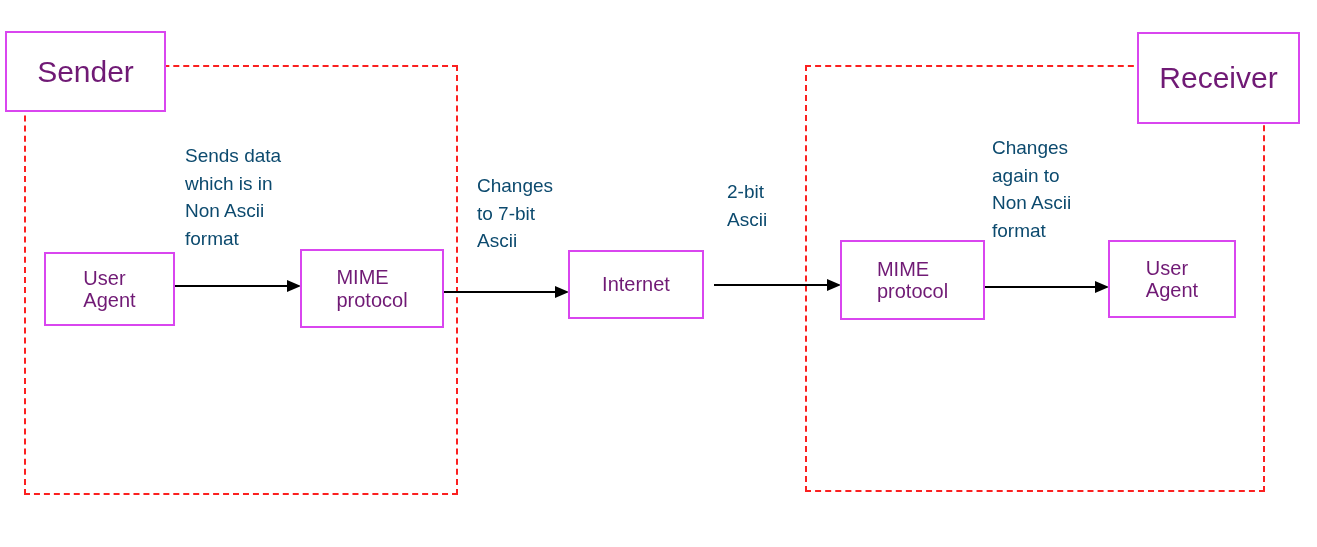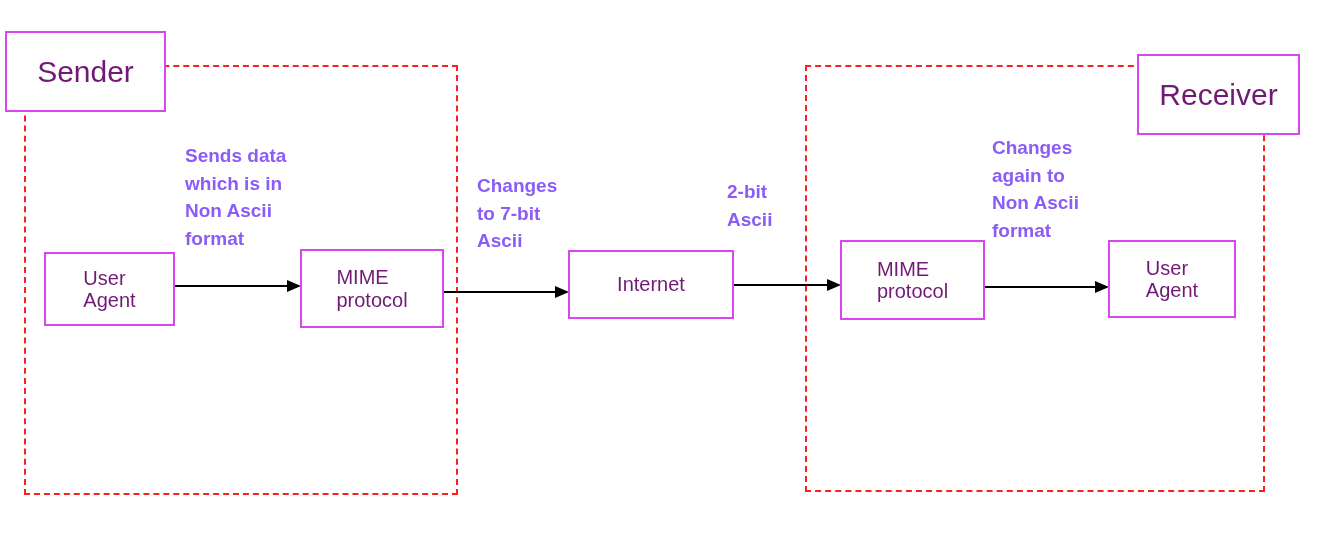--- a/index.html
+++ b/index.html
@@ -38,27 +38,26 @@
     z-index: 3;
   }
   .node.big {
     font-size: 30px;
   }
   .node.mid {
     font-size: 20px;
   }
   .caption {
     position: absolute;
-    color: #8b5cf6;
+    color: #0c4a6e;
     font-size: 19px;
     line-height: 1.46;
     white-space: pre-line;
     z-index: 4;
     background: #ffffff;
-    font-weight: bold;
   }
   .connector {
     position: absolute;
     z-index: 2;
   }
   .connector svg {
     display: block;
     overflow: visible;
   }
 </style>
@@ -66,29 +65,29 @@
 <body>
 
 <div id="canvas">
 
   <div class="zone" style="left:24px; top:65px; width:434px; height:430px;"></div>
 
   <div class="zone" style="left:805px; top:65px; width:460px; height:427px;"></div>
 
   <div class="node big" style="left:5px; top:31px; width:161px; height:81px;">Sender</div>
 
-  <div class="node big" style="left:1137px; top:32px; width:163px; height:81px;margin-top:22px;">Receiver</div>
+  <div class="node big" style="left:1137px; top:32px; width:163px; height:92px;">Receiver</div>
 
   <div class="node mid" style="left:44px; top:252px; width:131px; height:74px;">User
 Agent</div>
 
   <div class="node mid" style="left:300px; top:249px; width:144px; height:79px;">MIME
 protocol</div>
 
-  <div class="node mid" style="left:568px; top:250px; width:166px; height:69px;">Internet</div>
+  <div class="node mid" style="left:568px; top:250px; width:136px; height:69px;">Internet</div>
 
   <div class="node mid" style="left:840px; top:240px; width:145px; height:80px;">MIME
 protocol</div>
 
   <div class="node mid" style="left:1108px; top:240px; width:128px; height:78px;">User
 Agent</div>
 
   <div class="caption" style="left:185px; top:142px;">Sends data
 which is in
 Non Ascii

